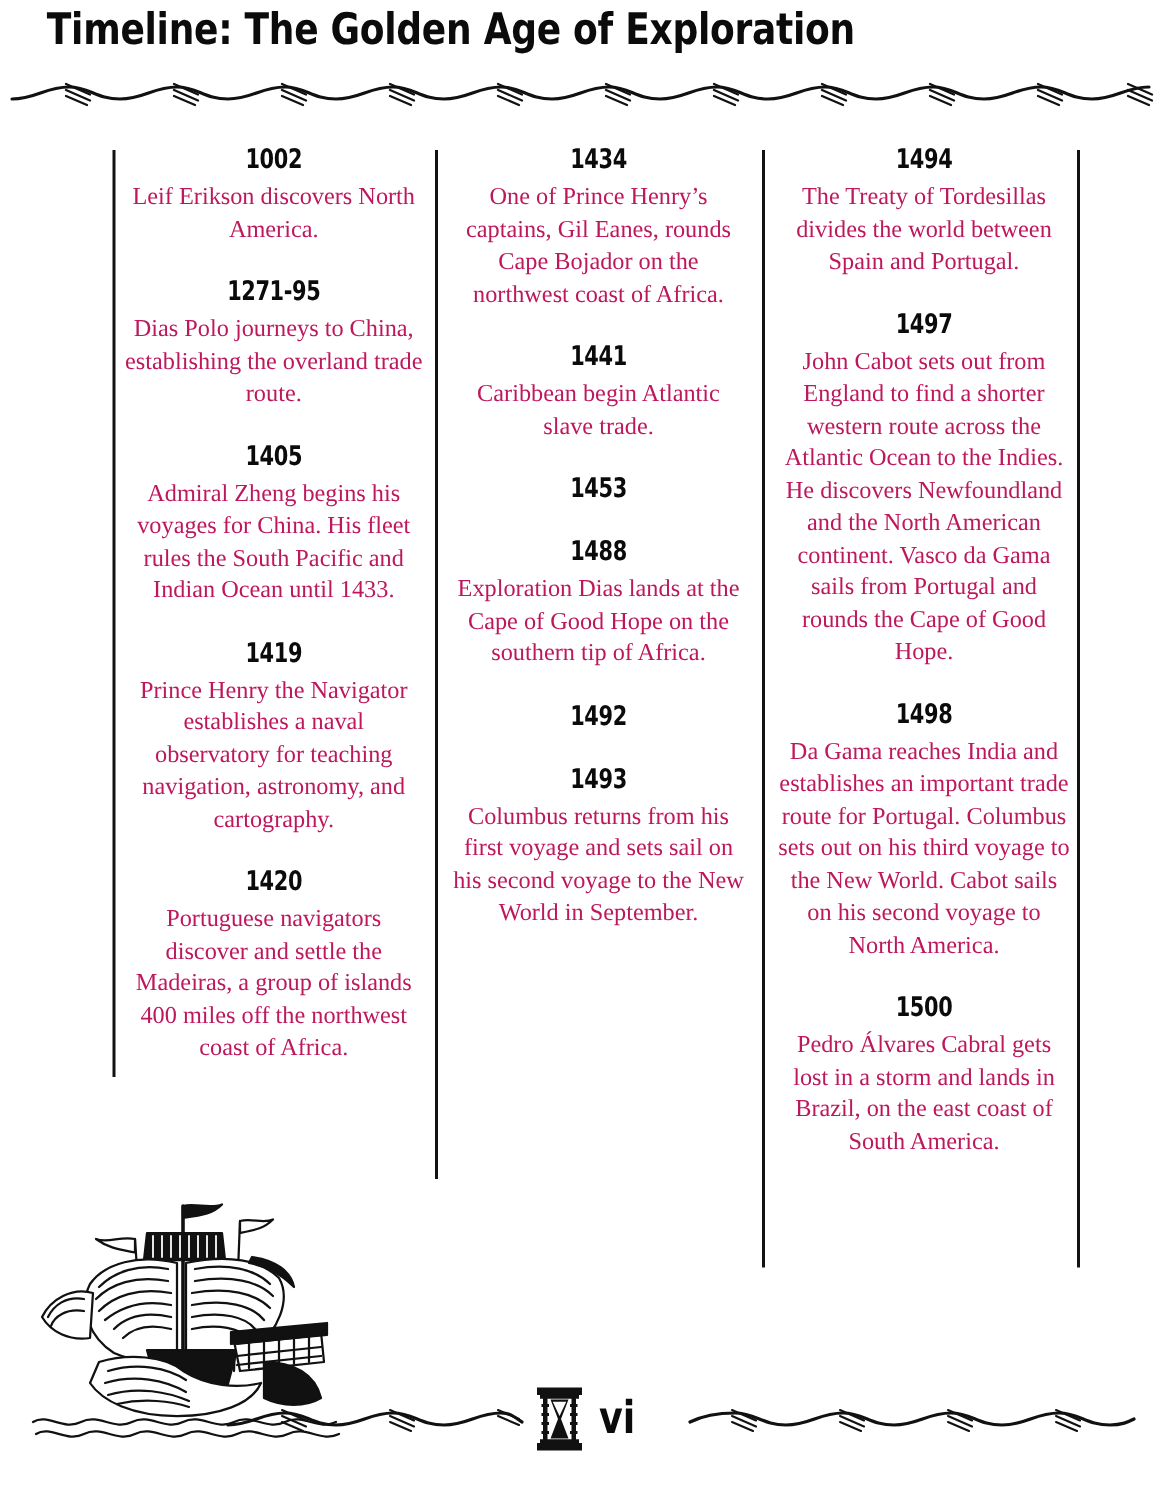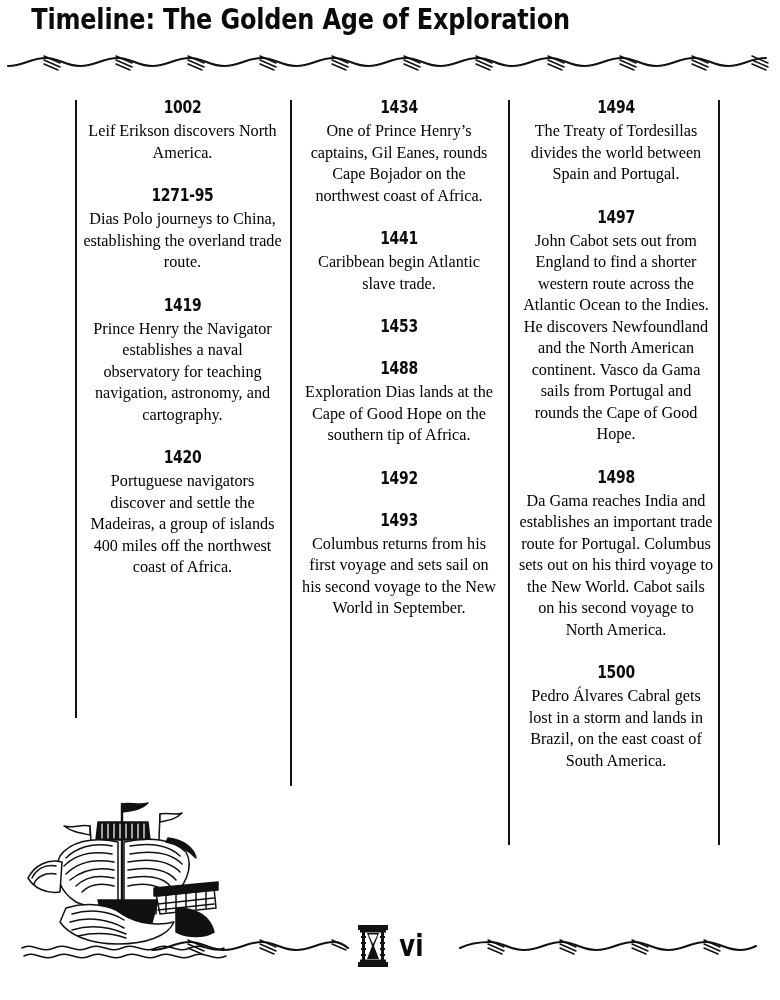--- a/index.html
+++ b/index.html
@@ -103,21 +103,21 @@
     font-size: 18px;
     line-height: 22px;
     letter-spacing: -0.3px;
     color: #0b0b0b;
     transform: scaleX(0.86);
     margin-bottom: 3px;
   }
   .desc {
     font-size: 16.2px;
     line-height: 21.5px;
-    color: #000000;
+    color: #be185d;
     margin: 0;
     text-align: center;
   }
 
   
   .ship {
     position: absolute;
     left: 18px;
     top: 796px;
     width: 215px;
@@ -190,20 +190,24 @@
   <div class="columns">
 
     <div class="column col-1">
       <div class="entry">
         <div class="year">1002</div>
         <p class="desc">Leif Erikson discovers North America.</p>
       </div>
       <div class="entry">
         <div class="year">1271-95</div>
         <p class="desc">Dias Polo journeys to China, establishing the overland trade route.</p>
+      </div>
+      <div class="entry">
+        <div class="year">1405</div>
+        <p class="desc">Admiral Zheng begins his voyages for China. His fleet rules the South Pacific and Indian Ocean until 1433.</p>
       </div>
       <div class="entry">
         <div class="year">1419</div>
         <p class="desc">Prince Henry the Navigator establishes a naval observatory for teaching navigation, astronomy, and cartography.</p>
       </div>
       <div class="entry">
         <div class="year">1420</div>
         <p class="desc">Portuguese navigators discover and settle the Madeiras, a group of islands 400 miles off the northwest coast of Africa.</p>
       </div>
     </div>

